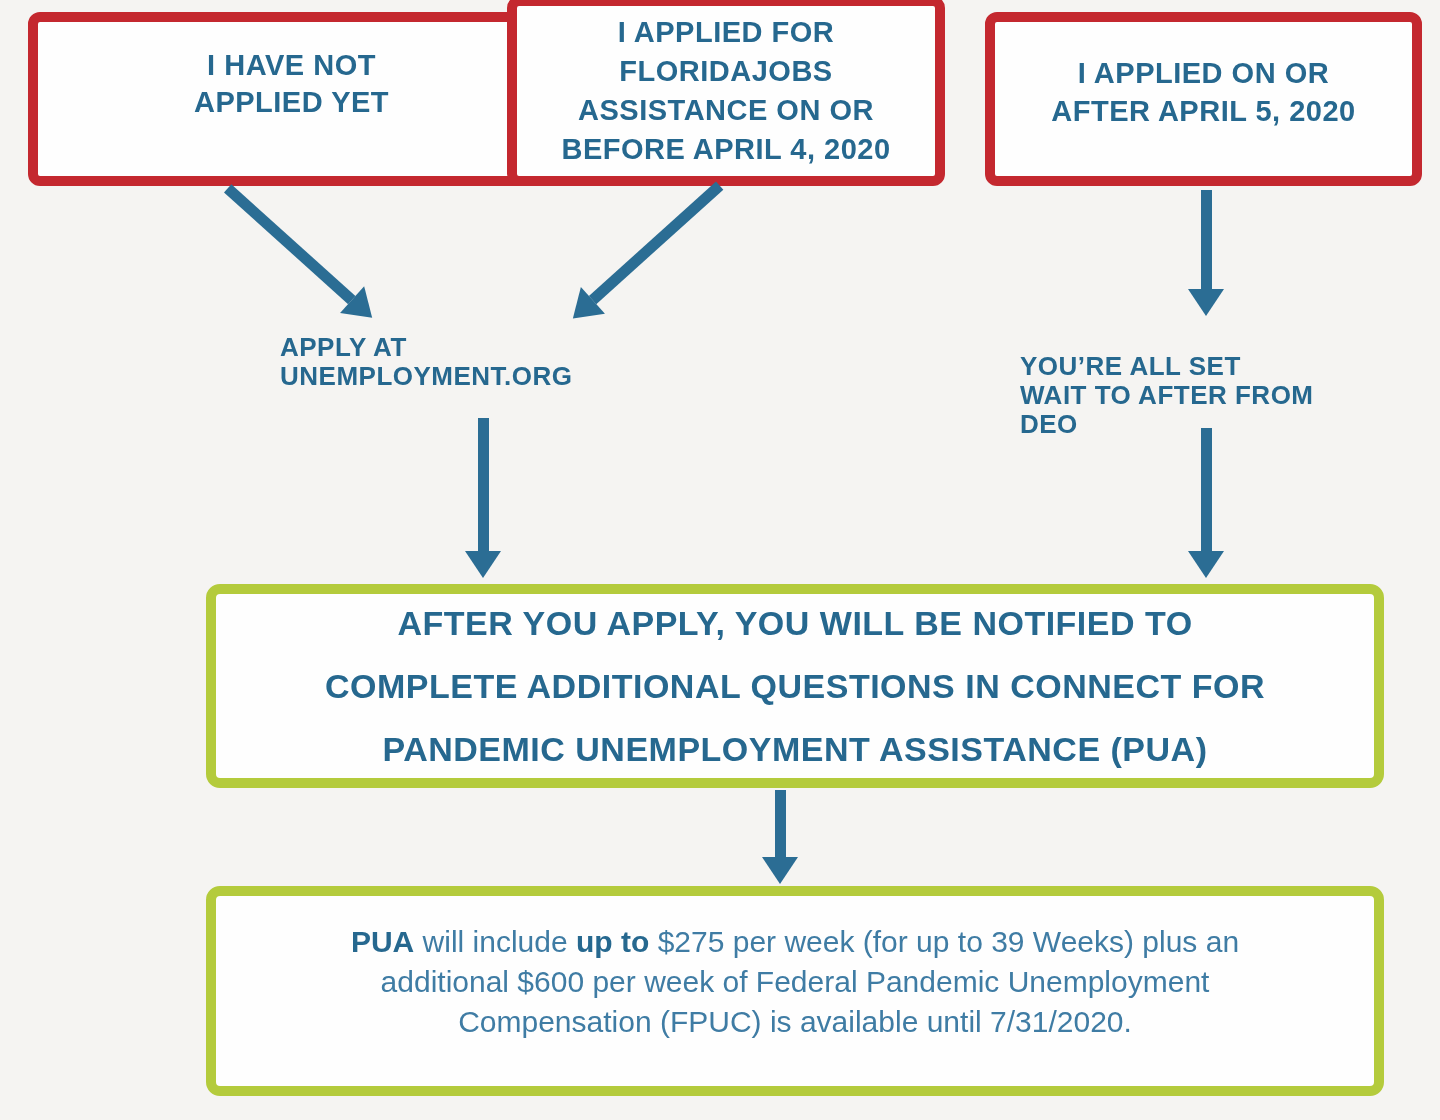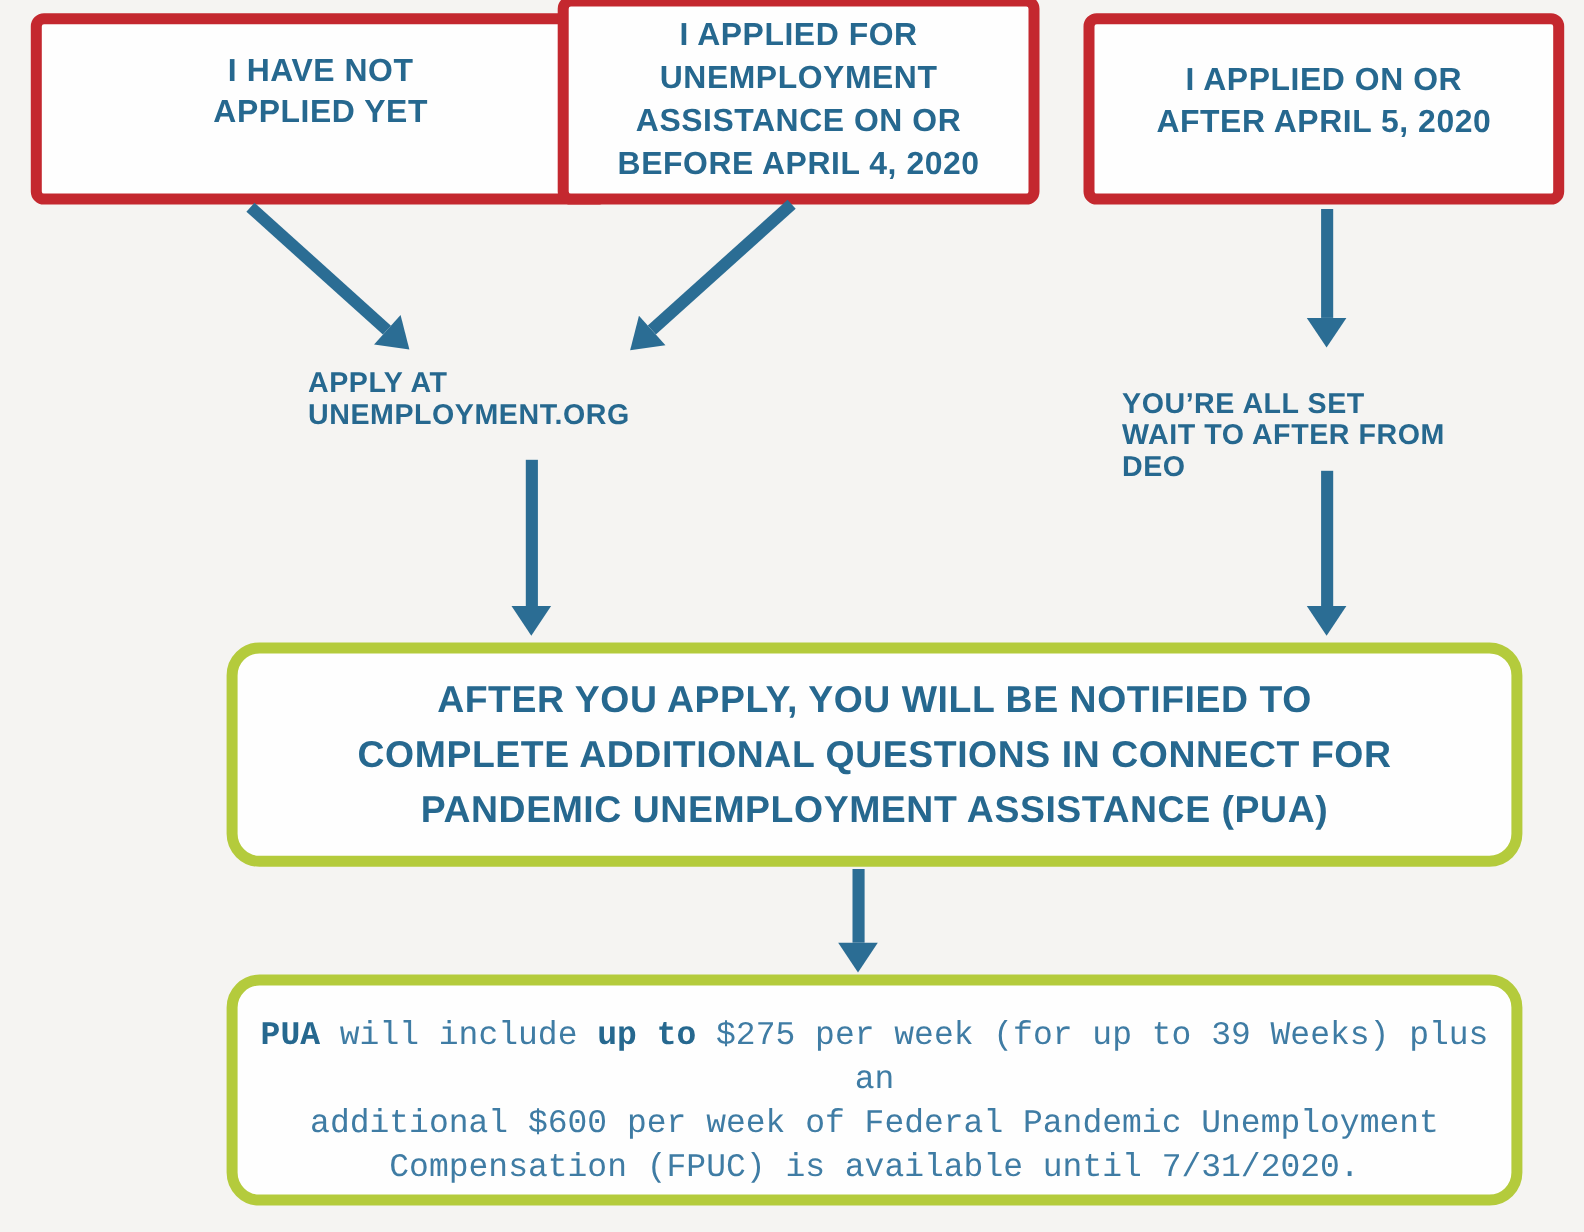--- a/index.html
+++ b/index.html
@@ -33,32 +33,33 @@
   .midlabel {
     position:absolute; color:var(--heading-blue);
     font-weight:700; font-size:26px; line-height:29px; letter-spacing:0.5px;
   }
   .label-apply  { left:280px; top:333px; width:400px; }
   .label-allset { left:1020px; top:330px; width:370px;margin-top:22px; }
 
   
   .gbox {
     position:absolute; background:var(--box-fill);
-    border:10px solid var(--green-border); border-radius:30px;
+    border:10px solid var(--green-border); border-radius:14px;
     text-align:center;
+    gap:13px;
   }
   .box-notify {
     left:206px; top:584px; width:1178px; height:204px;
     display:flex; flex-direction:column; justify-content:center;
     color:var(--heading-blue); font-weight:700; font-size:34px; line-height:50px; letter-spacing:0.5px;
   }
   .box-pua {
     left:206px; top:886px; width:1178px; height:210px;
     padding-top:26px;
-    color:var(--body-blue); font-size:30px; line-height:40px; font-weight:400;font-family:Liberation Mono, monospace;
+    color:var(--body-blue); font-size:30px; line-height:40px; font-weight:400;
   }
   .box-pua .seg-bold { font-weight:700; color:var(--heading-blue); }
 
   
   .varrow { position:absolute; width:36px; display:flex; flex-direction:column; align-items:center; }
   .varrow .shaft { width:11px; flex:1; background:var(--arrow-blue); }
   .varrow .head  { width:0; height:0; border-left:18px solid transparent; border-right:18px solid transparent; border-top:27px solid var(--arrow-blue); }
   .darrow { position:absolute; height:36px; display:flex; align-items:center; transform-origin:0 50%; }
   .darrow .shaft { height:11px; flex:1; background:var(--arrow-blue); }
   .darrow .head  { width:0; height:0; border-top:18px solid transparent; border-bottom:18px solid transparent; border-left:27px solid var(--arrow-blue); }
@@ -75,21 +76,21 @@
 
 <div class="stage">
 
   <div class="rbox box-a">
     <div>I HAVE NOT</div>
     <div>APPLIED YET</div>
   </div>
 
   <div class="rbox box-b">
     <div>I APPLIED FOR</div>
-    <div>UNEMPLOYMENT</div>
+    <div>FLORIDAJOBS</div>
     <div>ASSISTANCE ON OR</div>
     <div>BEFORE APRIL 4, 2020</div>
   </div>
 
   <div class="rbox box-c">
     <div>I APPLIED ON OR</div>
     <div>AFTER APRIL 5, 2020</div>
   </div>
 
   <div class="darrow arrow-a">

